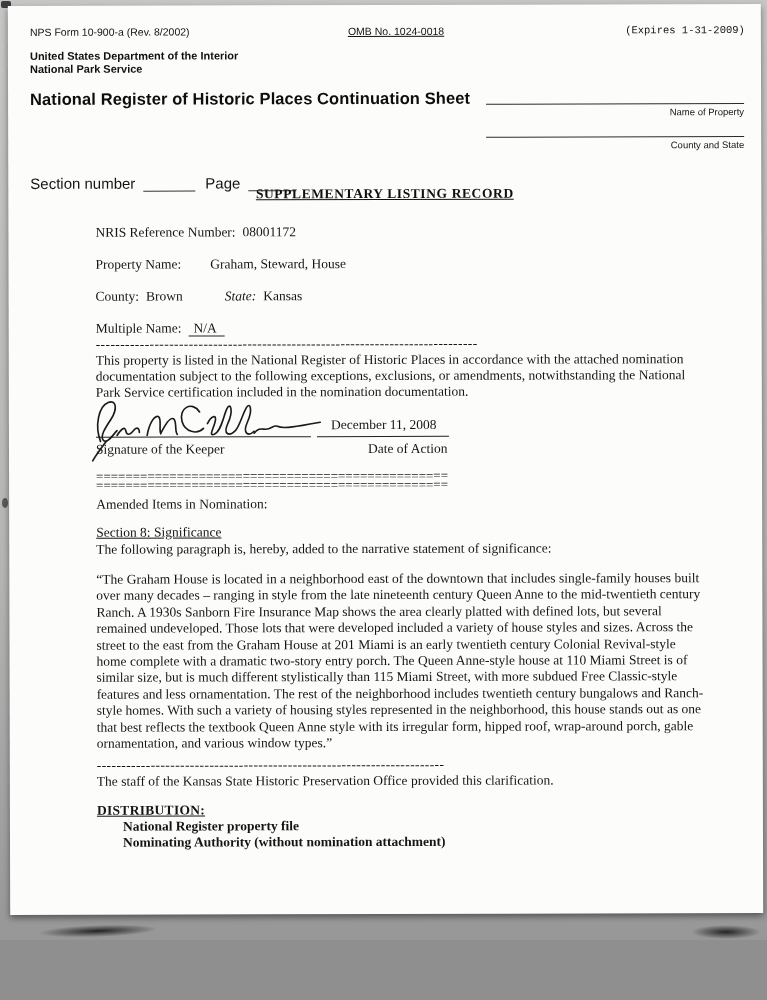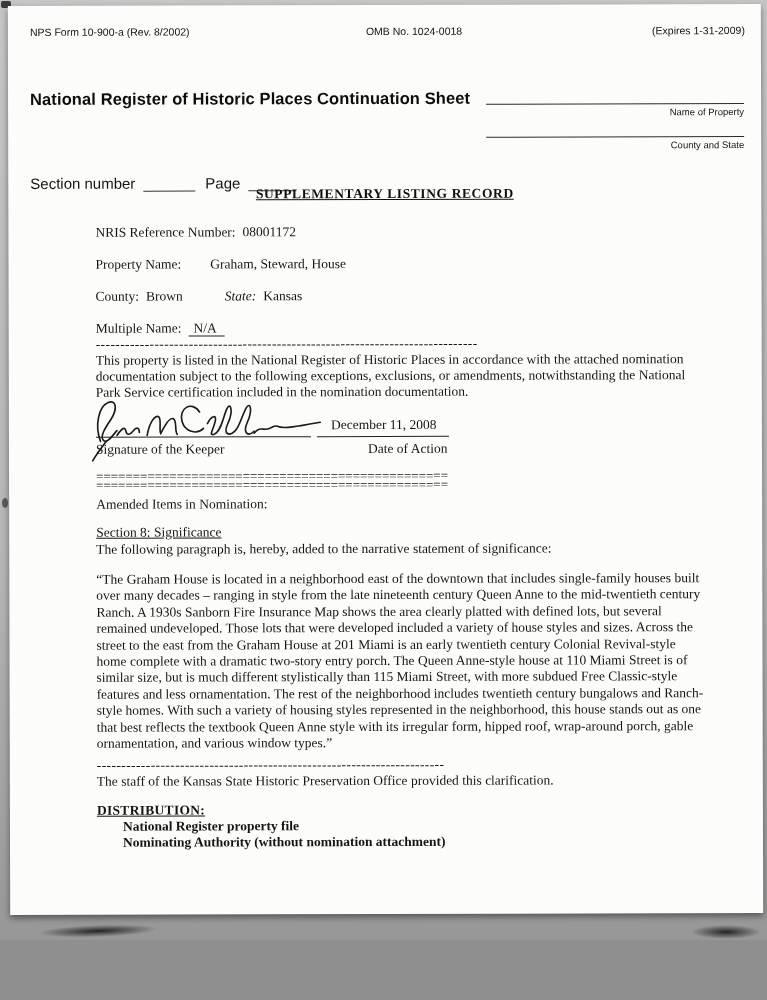--- a/index.html
+++ b/index.html
@@ -7,22 +7,22 @@
   .smudge{position:absolute;background:radial-gradient(ellipse at center,rgba(15,15,15,.85) 0%,rgba(15,15,15,0) 70%);}
   .smudge-bl{left:38px;bottom:3px;width:120px;height:12px;transform:rotate(-2deg);}
   .smudge-br{right:6px;bottom:1px;width:70px;height:14px;}
   .speck-tl{position:absolute;left:1px;top:1px;width:10px;height:7px;background:#3c3c3c;border-radius:2px;}
   .speck-left{position:absolute;left:2px;top:498px;width:6px;height:10px;background:#5a5a5a;border-radius:50%;}
   .paper{position:absolute;left:9px;top:5px;right:5px;bottom:26px;background:#fcfcfa;box-shadow:0 3px 6px rgba(0,0,0,.45);transform:rotate(-0.15deg);color:#141414;}
 
   
   .top{position:absolute;top:20px;font-size:10.5px;color:#111;}
   .top-form{left:22px;}
-  .top-omb{left:358px;}
-  .top-exp{right:16px;}
+  .top-omb{left:340px;text-decoration:underline;}
+  .top-exp{right:16px;font-family:Liberation Mono, monospace;}
   .dept{position:absolute;left:22px;top:44px;font-size:11px;font-weight:bold;line-height:13px;color:#101010;}
   .title{position:absolute;left:22px;top:84px;font-size:16.5px;font-weight:bold;letter-spacing:.1px;color:#0d0d0d;}
 
   .fill{position:absolute;left:478px;width:258px;}
   .fill-line{border-bottom:1.3px solid #2a2a2a;height:0;}
   .fill-label{font-size:9.5px;color:#161616;margin-top:2px;line-height:11px;text-align:right;}
   .fill-1{top:99px;}
   .fill-2{top:132px;}
   .fill-3{top:162px;}
 
@@ -69,20 +69,24 @@
   <div class="smudge smudge-br"></div>
   <div class="speck-tl"></div>
   <div class="speck-left"></div>
 
   <div class="paper">
 
     <span class="top top-form">NPS Form 10-900-a  (Rev. 8/2002)</span>
     <span class="top top-omb">OMB No. 1024-0018</span>
     <span class="top top-exp">(Expires 1-31-2009)</span>
 
+    <div class="dept">
+      <div>United States Department of the Interior</div>
+      <div>National Park Service</div>
+    </div>
 
     <div class="title">National Register of Historic Places Continuation Sheet</div>
 
     <div class="fill fill-1">
       <div class="fill-line"></div>
       <div class="fill-label">Name of Property</div>
     </div>
     <div class="fill fill-2">
       <div class="fill-line"></div>
       <div class="fill-label">County and State</div>

